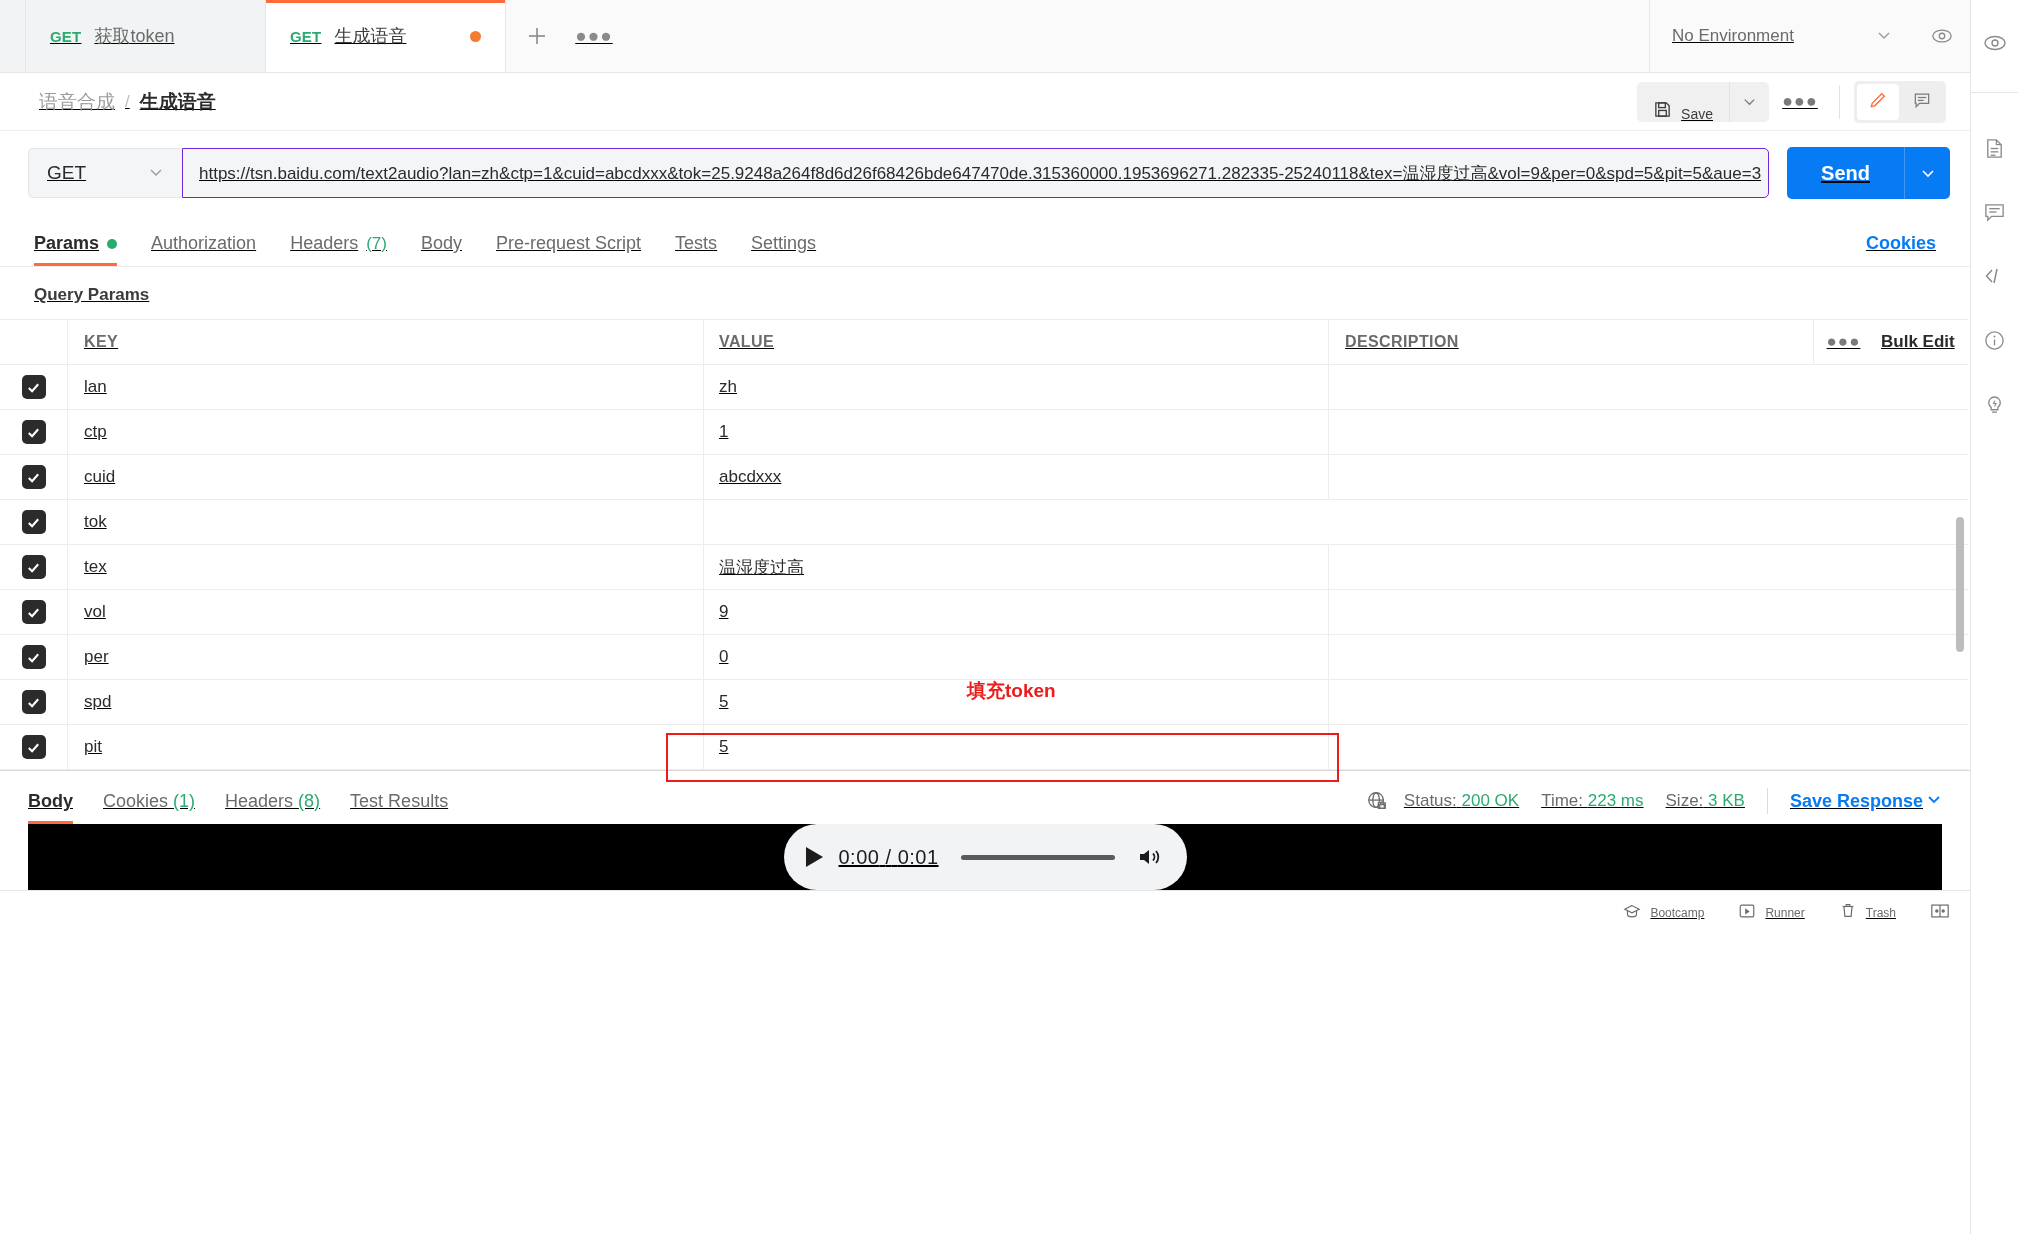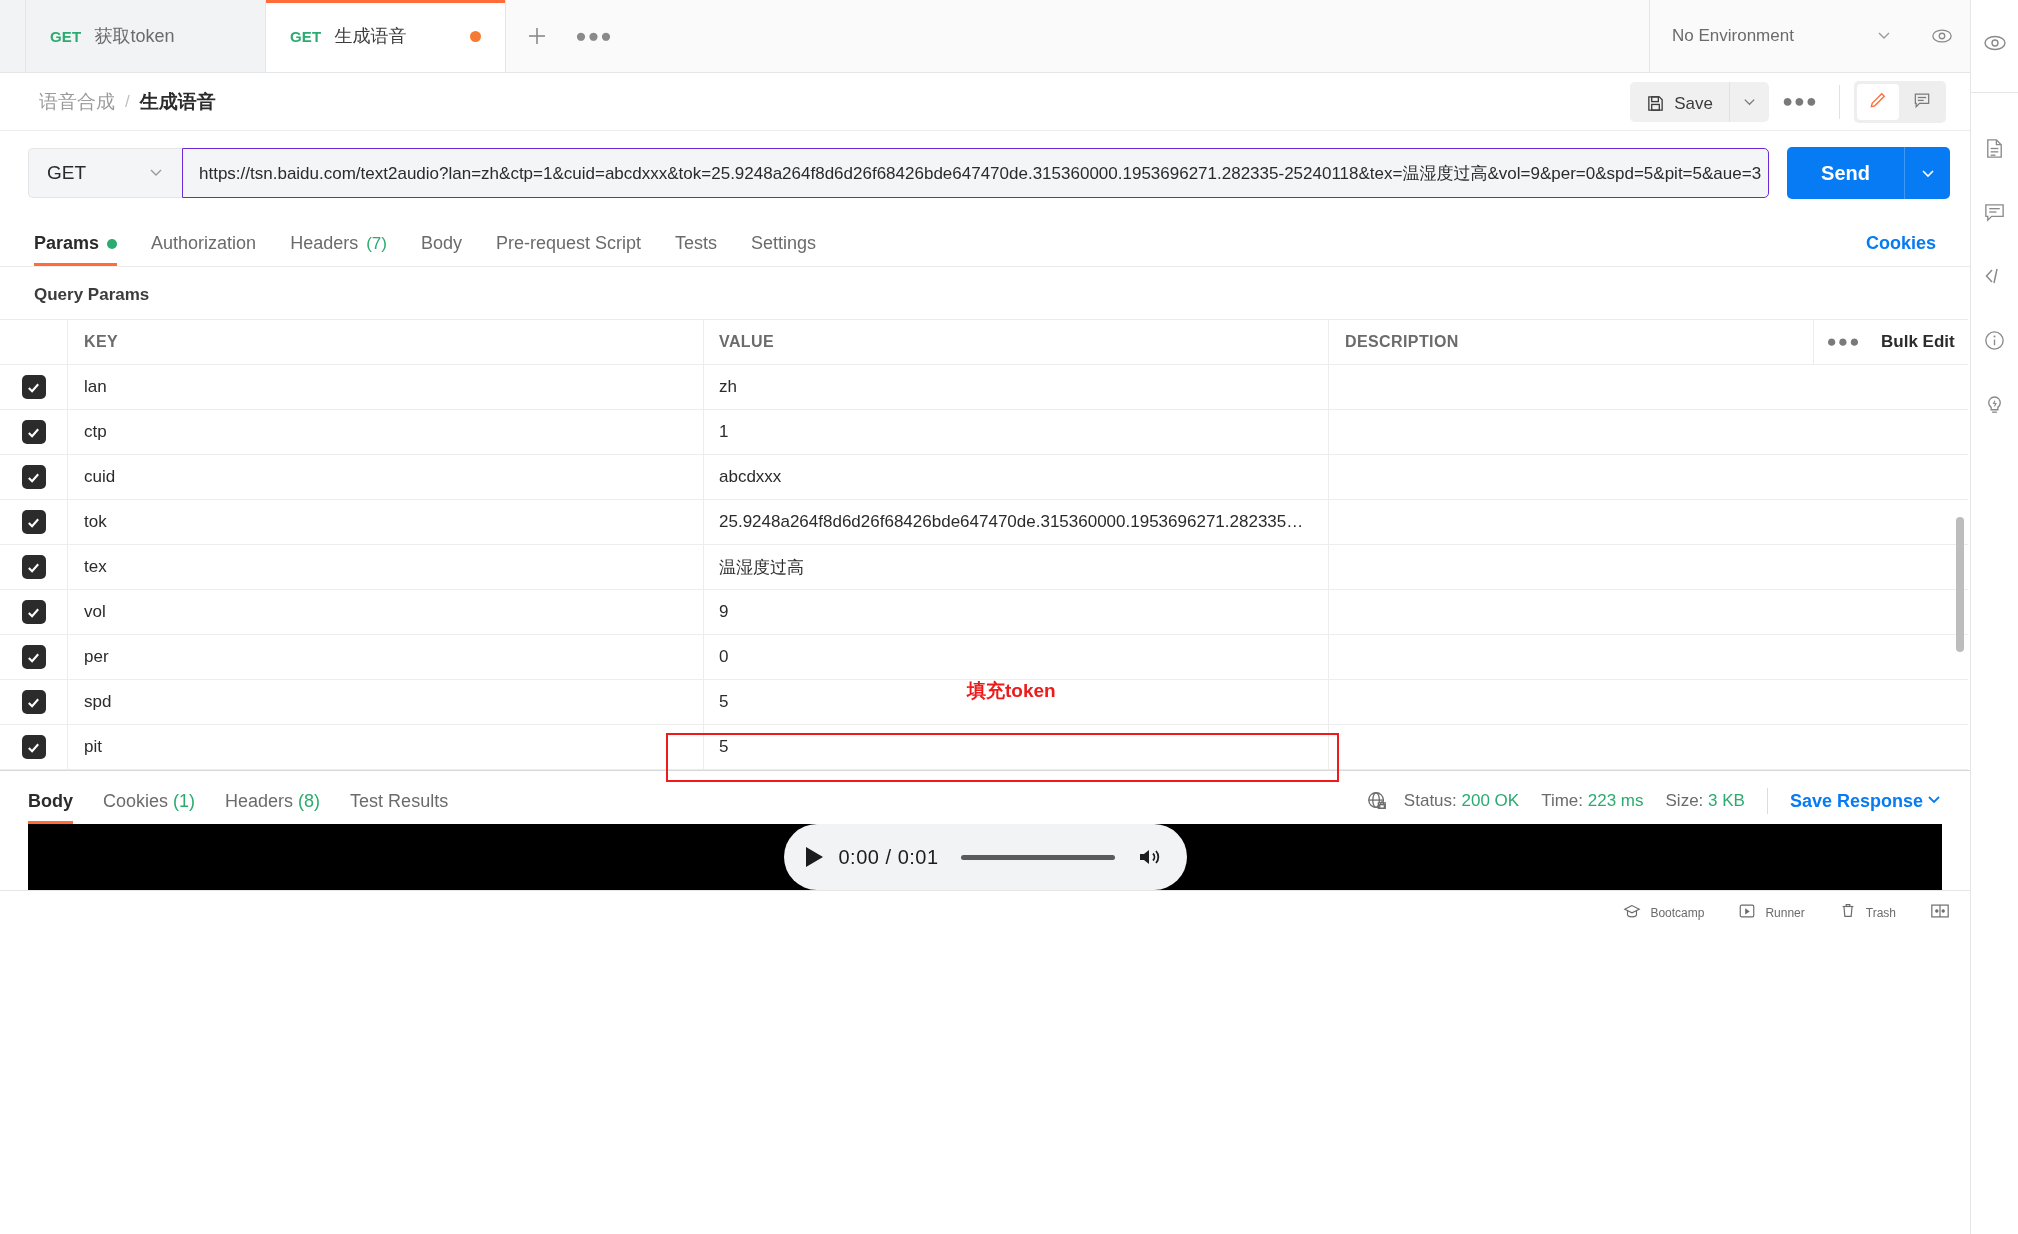--- a/index.html
+++ b/index.html
@@ -3,21 +3,21 @@
 <meta charset="utf-8">
 <style>
   * { box-sizing: border-box; margin: 0; padding: 0; }
   html, body {
     width: 2018px; height: 1234px;
     font-family: "Liberation Sans", sans-serif;
     background: #ffffff;
     overflow: hidden;
     -webkit-font-smoothing: antialiased;
   }
-  .app { position: relative; width: 2018px; height: 872px; display: flex; flex-direction: column; }
+  .app { position: relative; width: 2018px; height: 872px; display: flex; flex-direction: column; text-decoration: underline; }
 
   
   .tabbar {
     height: 73px; display: flex; align-items: stretch;
     background: #fafafa; border-bottom: 1px solid #e6e6e6;
     position: relative; flex: 0 0 73px;
   }
   .leftrail {
     width: 26px; background: #f2f3f4; border-right: 1px solid #e6e6e6;
     flex: 0 0 26px;
@@ -62,22 +62,22 @@
     height: 58px; display: flex; align-items: center; flex: 0 0 58px;
     padding-left: 39px; padding-right: 10px; background: #fff;
     border-bottom: 1px solid #ededed;
   }
   .crumb-muted { font-size: 19px; color: #9b9b9b; }
   .crumb-sep { font-size: 17px; color: #c0c0c0; margin: 0 10px; }
   .crumb-cur { font-size: 19px; color: #2b2b2b; font-weight: 600; }
   .crumbrow-right { margin-left: auto; display: flex; align-items: center; gap: 0; padding-right: 14px; }
   .savegrp { display: flex; align-items: stretch; border-radius: 5px; overflow: hidden; }
   .btn-save {
-    display: flex; align-items: flex-start; gap: 9px; padding: 12px 16px; height: 40px;
-    background: #f0f0f0; font-size: 17px; color: #3c3c3c; cursor: pointer;
+    display: flex; align-items: flex-end; gap: 9px; padding: 0 16px; height: 40px;
+    background: #f0f0f0; font-size: 14px; color: #3c3c3c; cursor: pointer;
   }
   .btn-save-caret {
     width: 40px; height: 40px; background: #f0f0f0; border-left: 1px solid #e2e2e2;
     display: flex; align-items: center; justify-content: center; color: #7a7a7a; cursor: pointer;
   }
   .btn-ellipsis {
     width: 50px; height: 40px; display: flex; align-items: center; justify-content: center;
     color: #7a7a7a; font-size: 18px; letter-spacing: 1px; cursor: pointer; margin-left: 6px;
   }
   .vdiv { width: 1px; height: 34px; background: #e2e2e2; margin: 0 14px; }
@@ -439,23 +439,20 @@
           <div class="c-chk">
             <div class="chk">
               <svg width="15" height="15" viewBox="0 0 16 16" fill="none" stroke="#fff" stroke-width="2.2">
                   <polyline points="3,8.5 6.5,12 13,4.5"></polyline>
                 </svg>
             </div>
           </div>
           <div class="c-key">
               <span class="cell-text">tok</span>
             </div>
-          <div class="c-val">
-              <span class="cell-text">25.9248a264f8d6d26f68426bde647470de.315360000.1953696271.282335…</span>
-            </div>
           <div class="c-desc">
               <span class="cell-text"></span>
             </div>
         </div>
 
         <div class="prow">
           <div class="c-chk">
             <div class="chk">
               <svg width="15" height="15" viewBox="0 0 16 16" fill="none" stroke="#fff" stroke-width="2.2">
                   <polyline points="3,8.5 6.5,12 13,4.5"></polyline>

